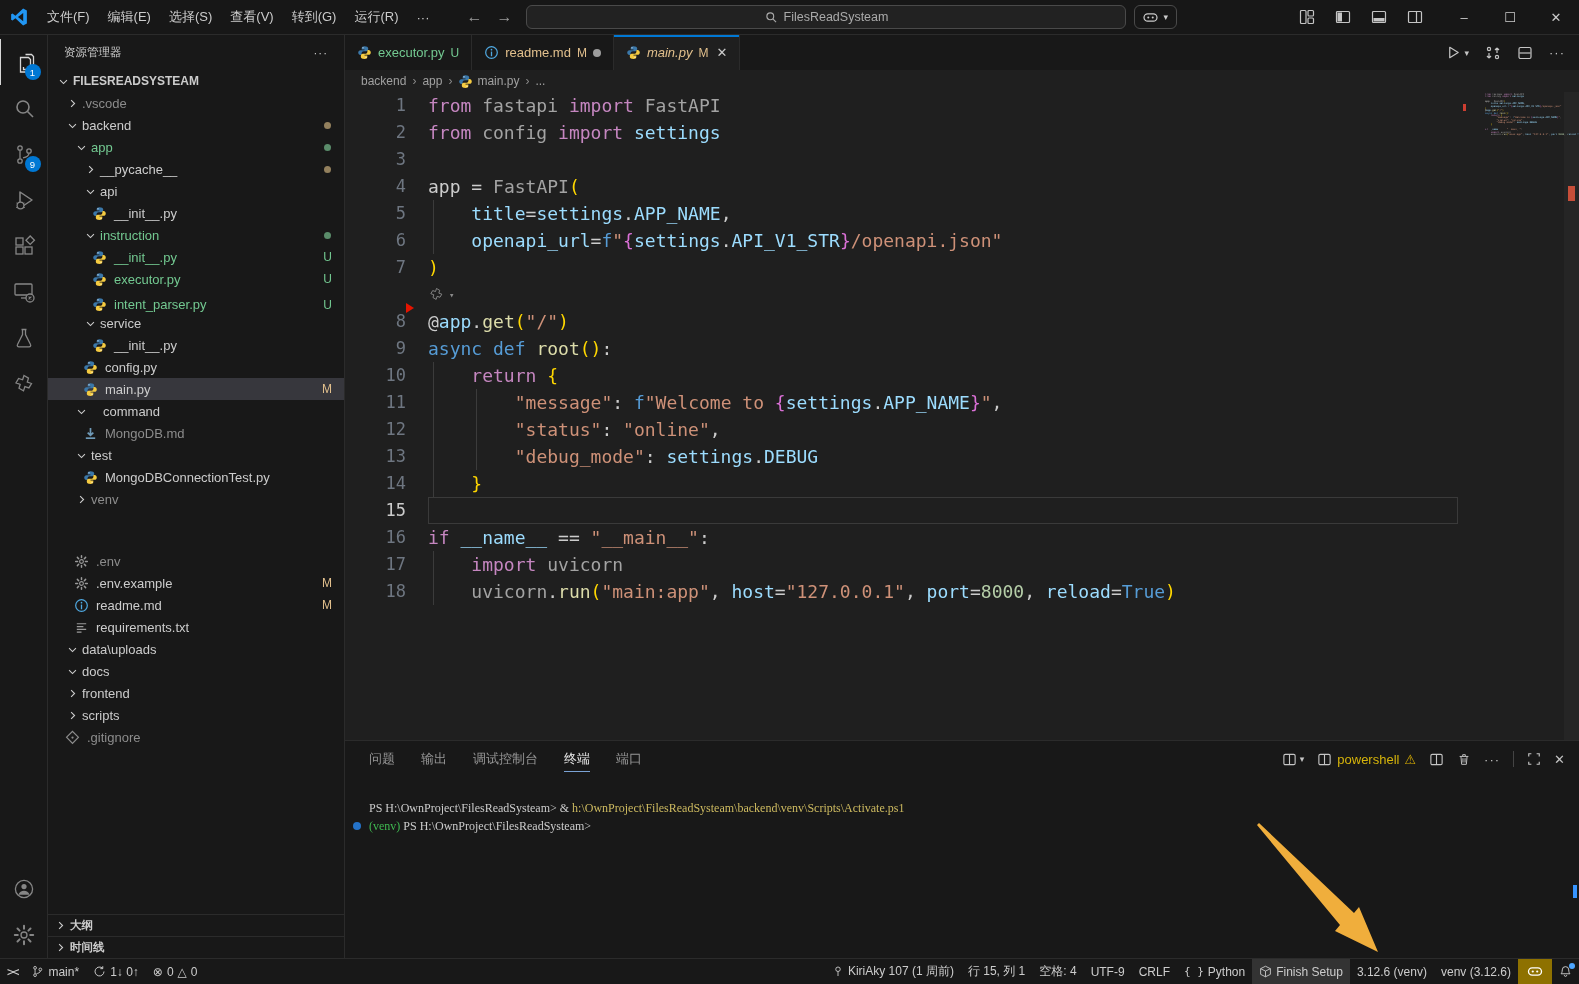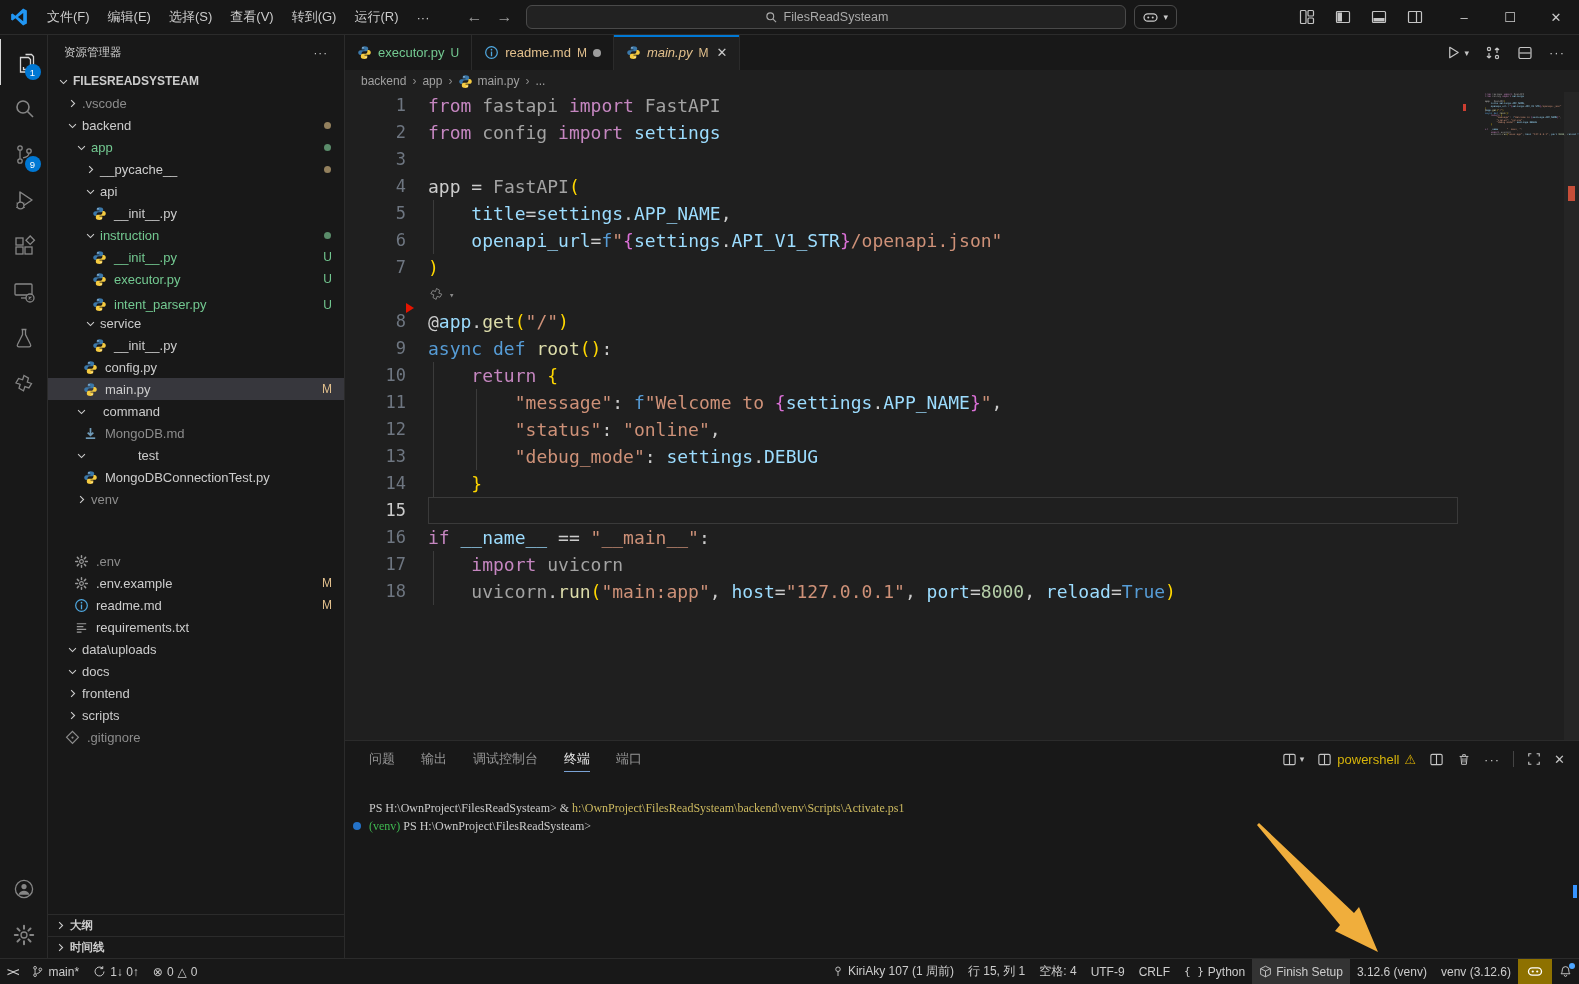--- a/index.html
+++ b/index.html
@@ -414,21 +414,21 @@
           </div>
           <div class="tree-row dim" style="padding-left: 34px;">
             <span class="ficon">
               <svg class="ic" width="15" height="15" viewBox="0 0 16 16">
                 <path d="M8 2v8M5 7l3 3 3-3" fill="none" stroke="#6f9ab8" stroke-width="1.8"></path>
                 <path d="M3 13h10" stroke="#6f9ab8" stroke-width="1.8"></path>
               </svg>
             </span>
             <span class="lbl">MongoDB.md</span>
           </div>
-          <div class="tree-row" style="padding-left: 25px; gap: 47px;">
+          <div class="tree-row" style="padding-left: 25px;">
             <span class="twisty">
               <svg class="ic" width="11" height="11" viewBox="0 0 16 16">
                 <path d="M3 6l5 5 5-5" fill="none" stroke="currentColor" stroke-width="1.6"></path>
               </svg>
             </span>
             <span class="lbl">test</span>
           </div>
           <div class="tree-row" style="padding-left: 34px;">
             <span class="ficon">
               <svg class="ic" width="15" height="15" viewBox="0 0 16 16">

